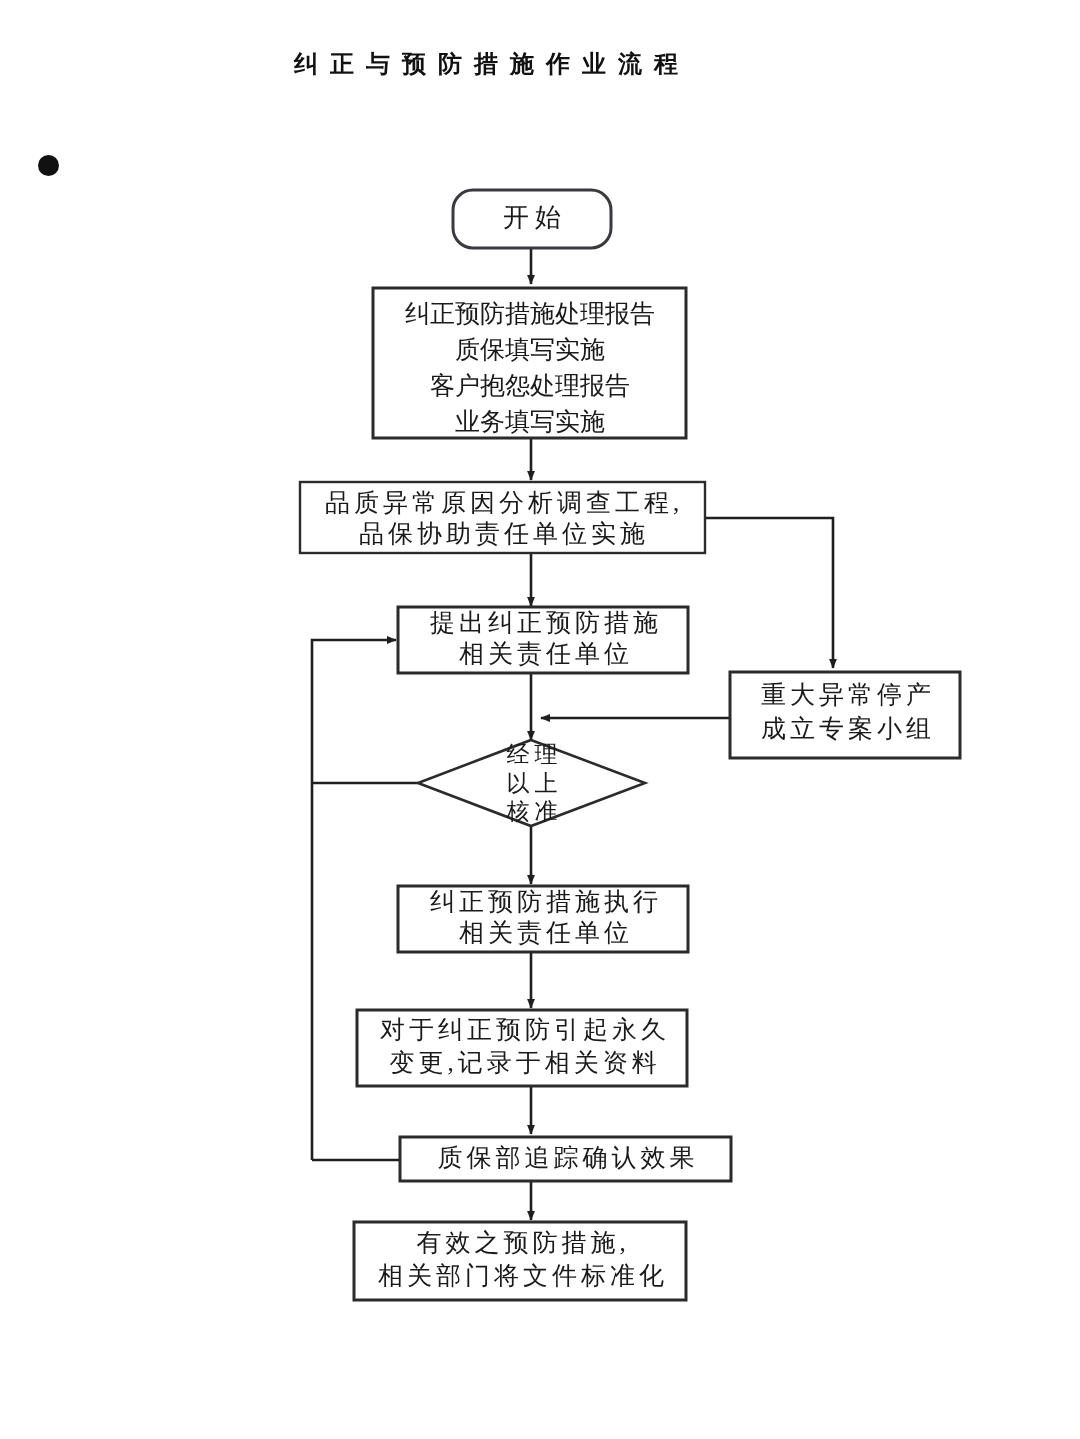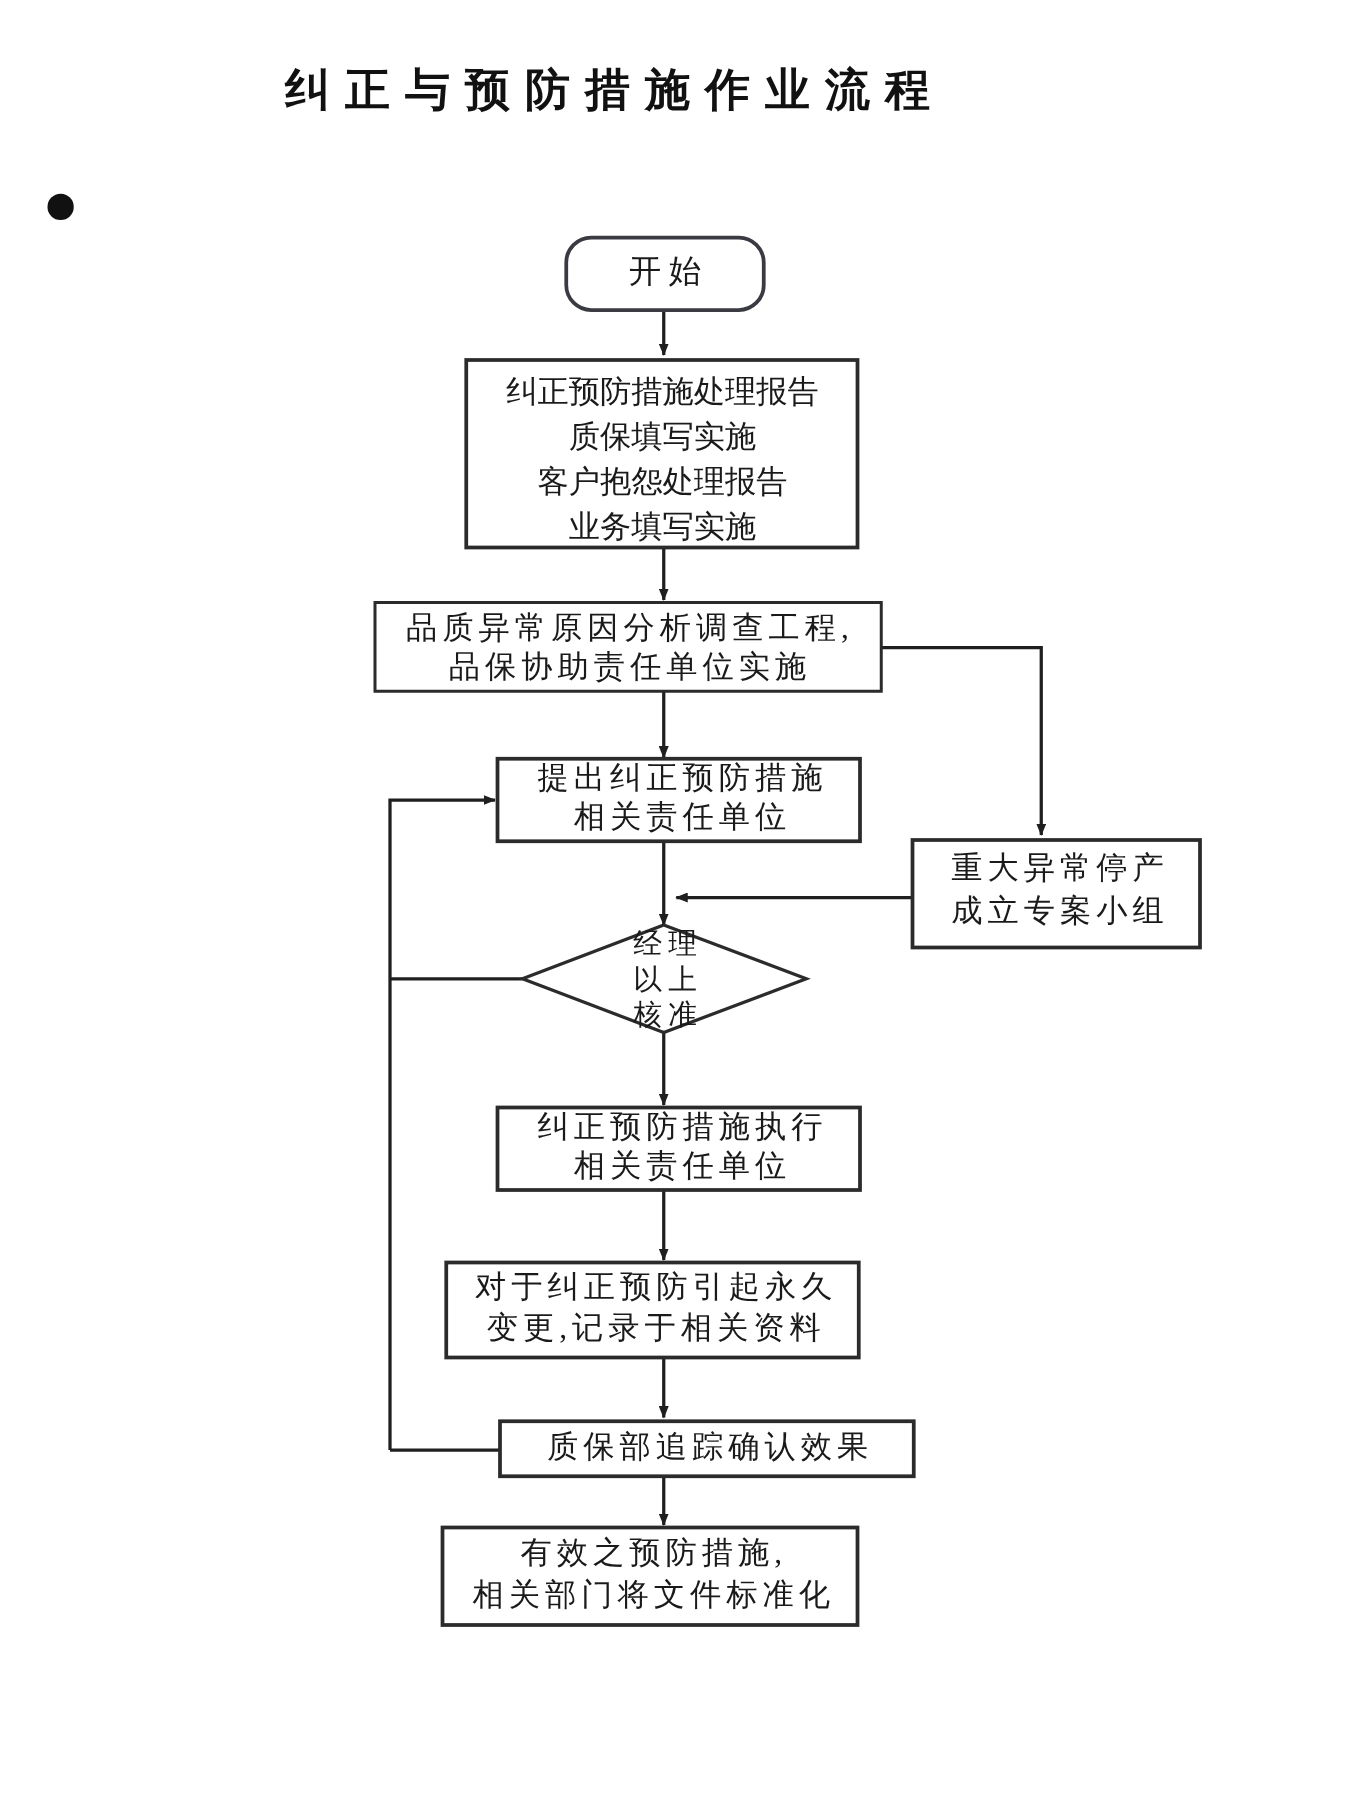--- a/index.html
+++ b/index.html
@@ -22,21 +22,21 @@
     height: 1439px;
     background: #ffffff;
   }
   .page-title {
     position: absolute;
     left: 0;
     top: 48px;
     width: 972px;
     text-align: center;
     font-family: "Liberation Serif", "DejaVu Serif", serif;
-    font-size: 36px;
+    font-size: 24px;
     font-weight: 600;
     letter-spacing: 12px;
     text-indent: 12px;
     color: #111111;
     white-space: nowrap;
   }
   .bullet-dot {
     position: absolute;
     left: 38px;
     top: 155px;

